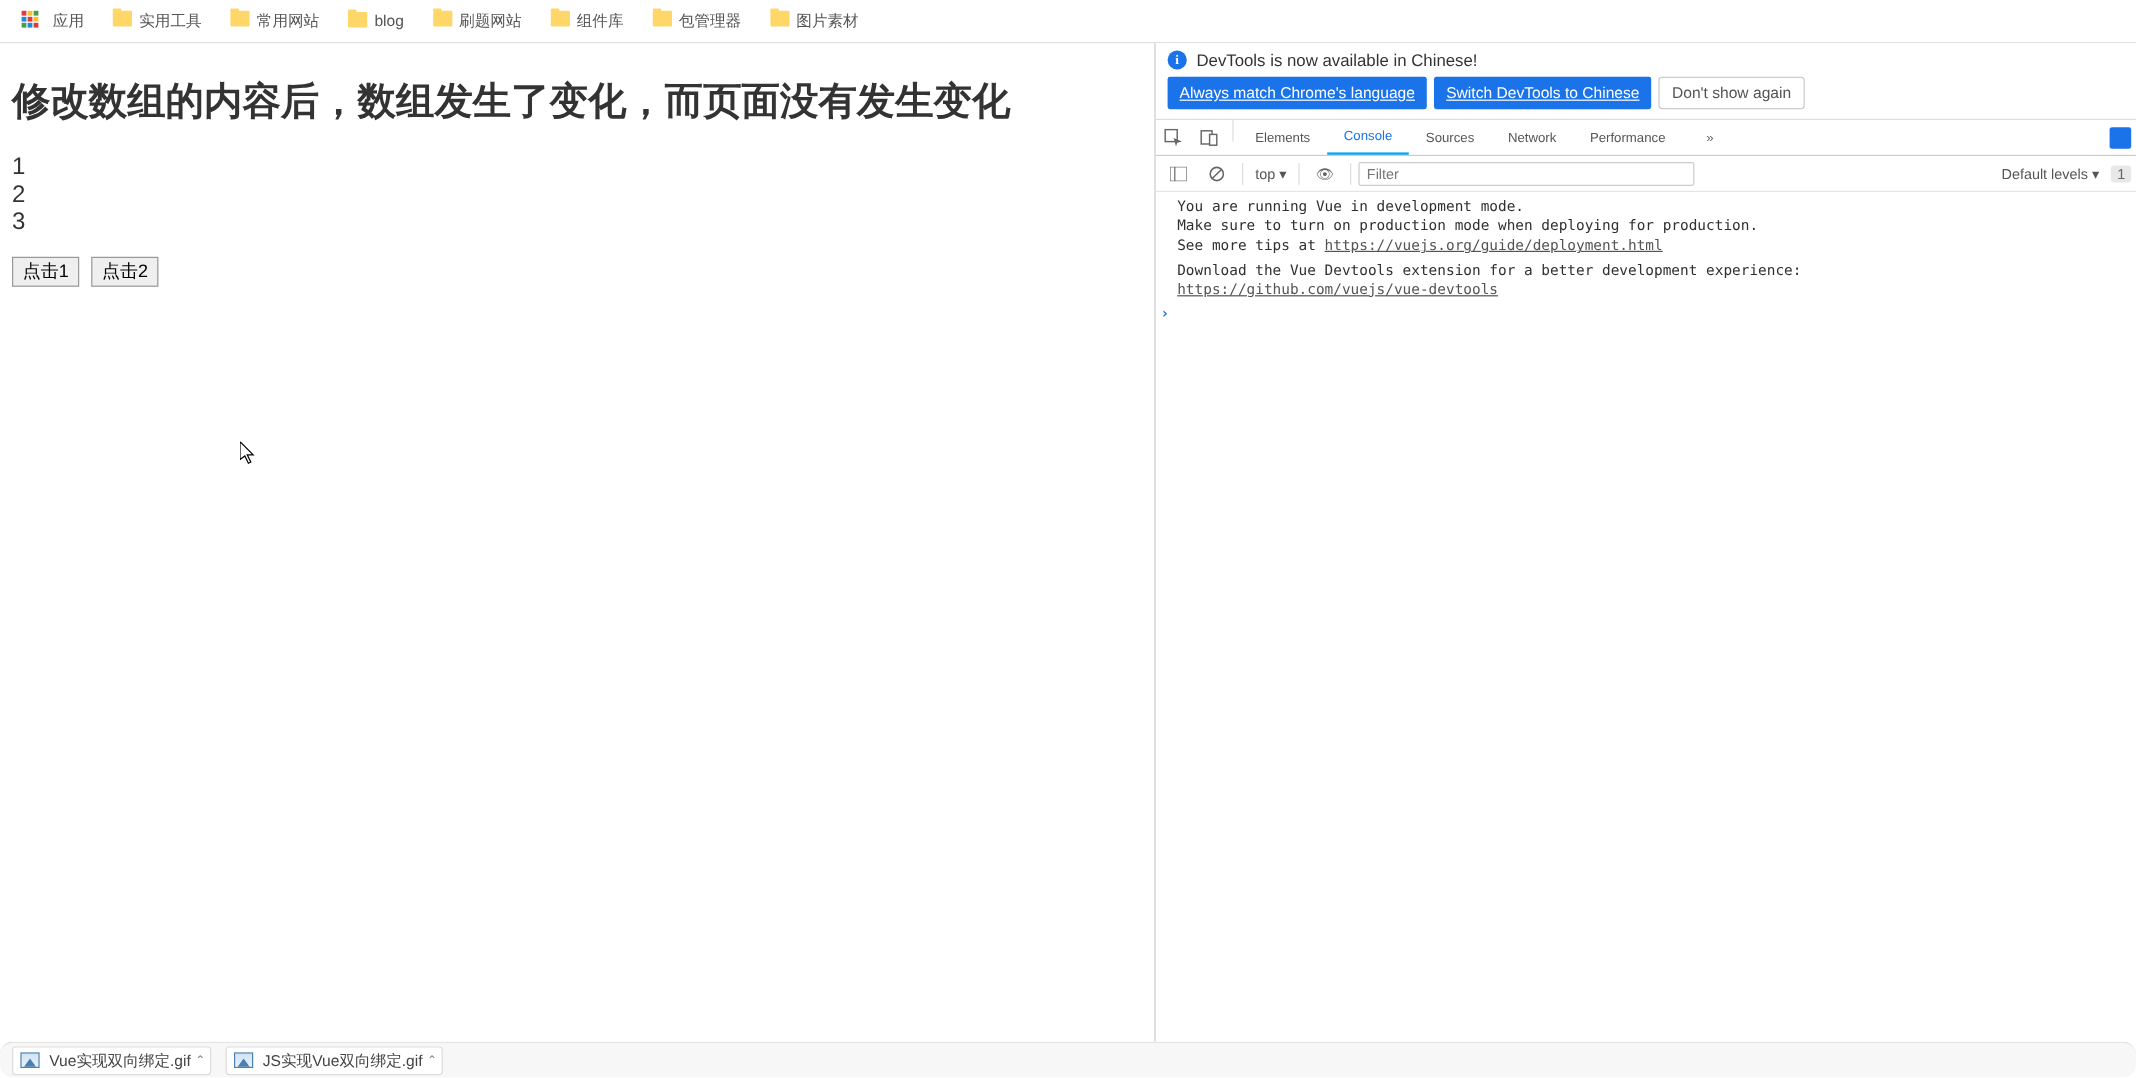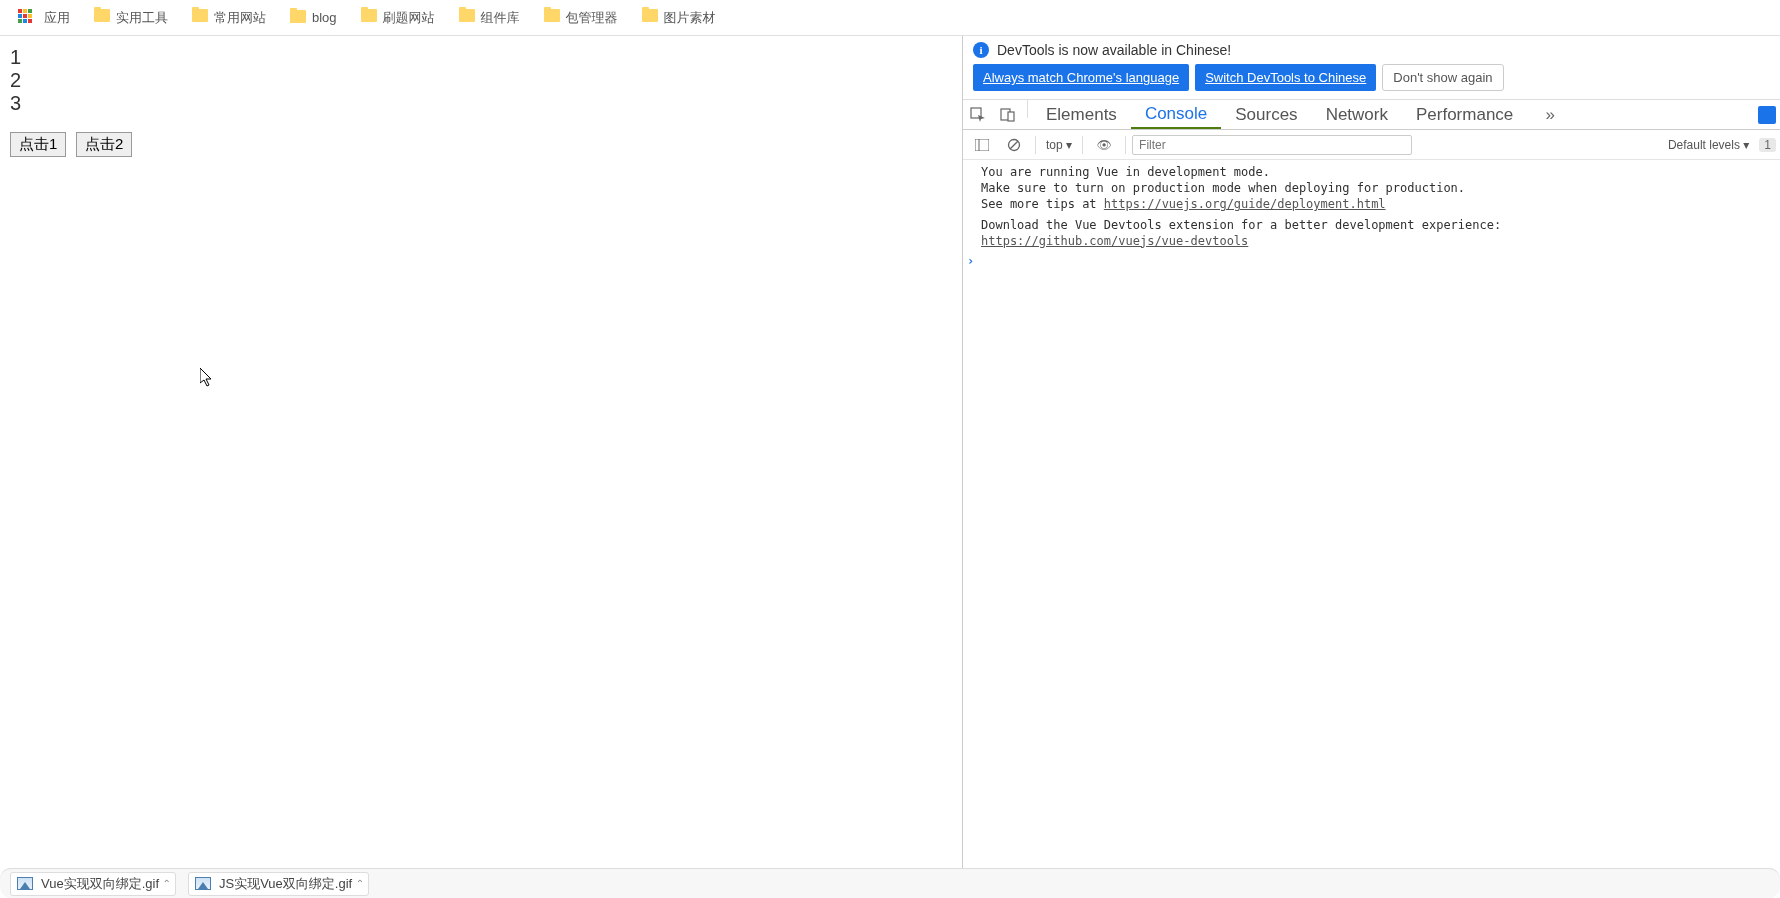--- a/index.html
+++ b/index.html
@@ -134,30 +134,30 @@
       background:#fff;color:#555;
       border:1px solid #ccc;border-radius:3px;
       padding:5px 10px;font-size:13px;cursor:pointer;
     }
 
     
     .dt-tabs {
       display:flex;align-items:flex-start;
       border-bottom:1px solid #ccc;
       height:30px;
-      font-size:17px;color:#555;
+      font-size:11px;color:#555;
       position:relative;
     }
     .dt-ico-btn {
       width:30px;height:30px;
       display:flex;align-items:center;justify-content:center;
       cursor:pointer;color:#666;
     }
     .dt-tab { padding:0 14px;height:100%;display:flex;align-items:center;cursor:pointer;}
-    .dt-tab.active { color:#1a73e8; border-bottom:2px solid #4d7c0f; }
+    .dt-tab.active { color:#1a73e8; border-bottom:2px solid #0ea5e9; }
     .dt-overflow { margin-left:8px; }
     .blue-badge {
       position:absolute; right:4px; top:6px;
       width:18px;height:18px;background:#1a73e8;border-radius:2px;
     }
 
     
     .console-toolbar {
       display:flex;align-items:center;height:30px;
       border-bottom:1px solid #e5e5e5;
@@ -265,20 +265,21 @@
     </div>
   <div class="bookmark-item">
       <span class="folder-icon"></span>
       <span>图片素材</span>
     </div>
 </div>
 
 <div class="split">
 
   <div class="page-pane">
+    <h1>修改数组的内容后，数组发生了变化，而页面没有发生变化</h1>
     <div class="list-item">1</div>
     <div class="list-item">2</div>
     <div class="list-item">3</div>
     <div class="btn-row">
       <button class="page-btn">点击1</button>
       <button class="page-btn">点击2</button>
     </div>
   </div>
 
   <div class="devtools-pane">

